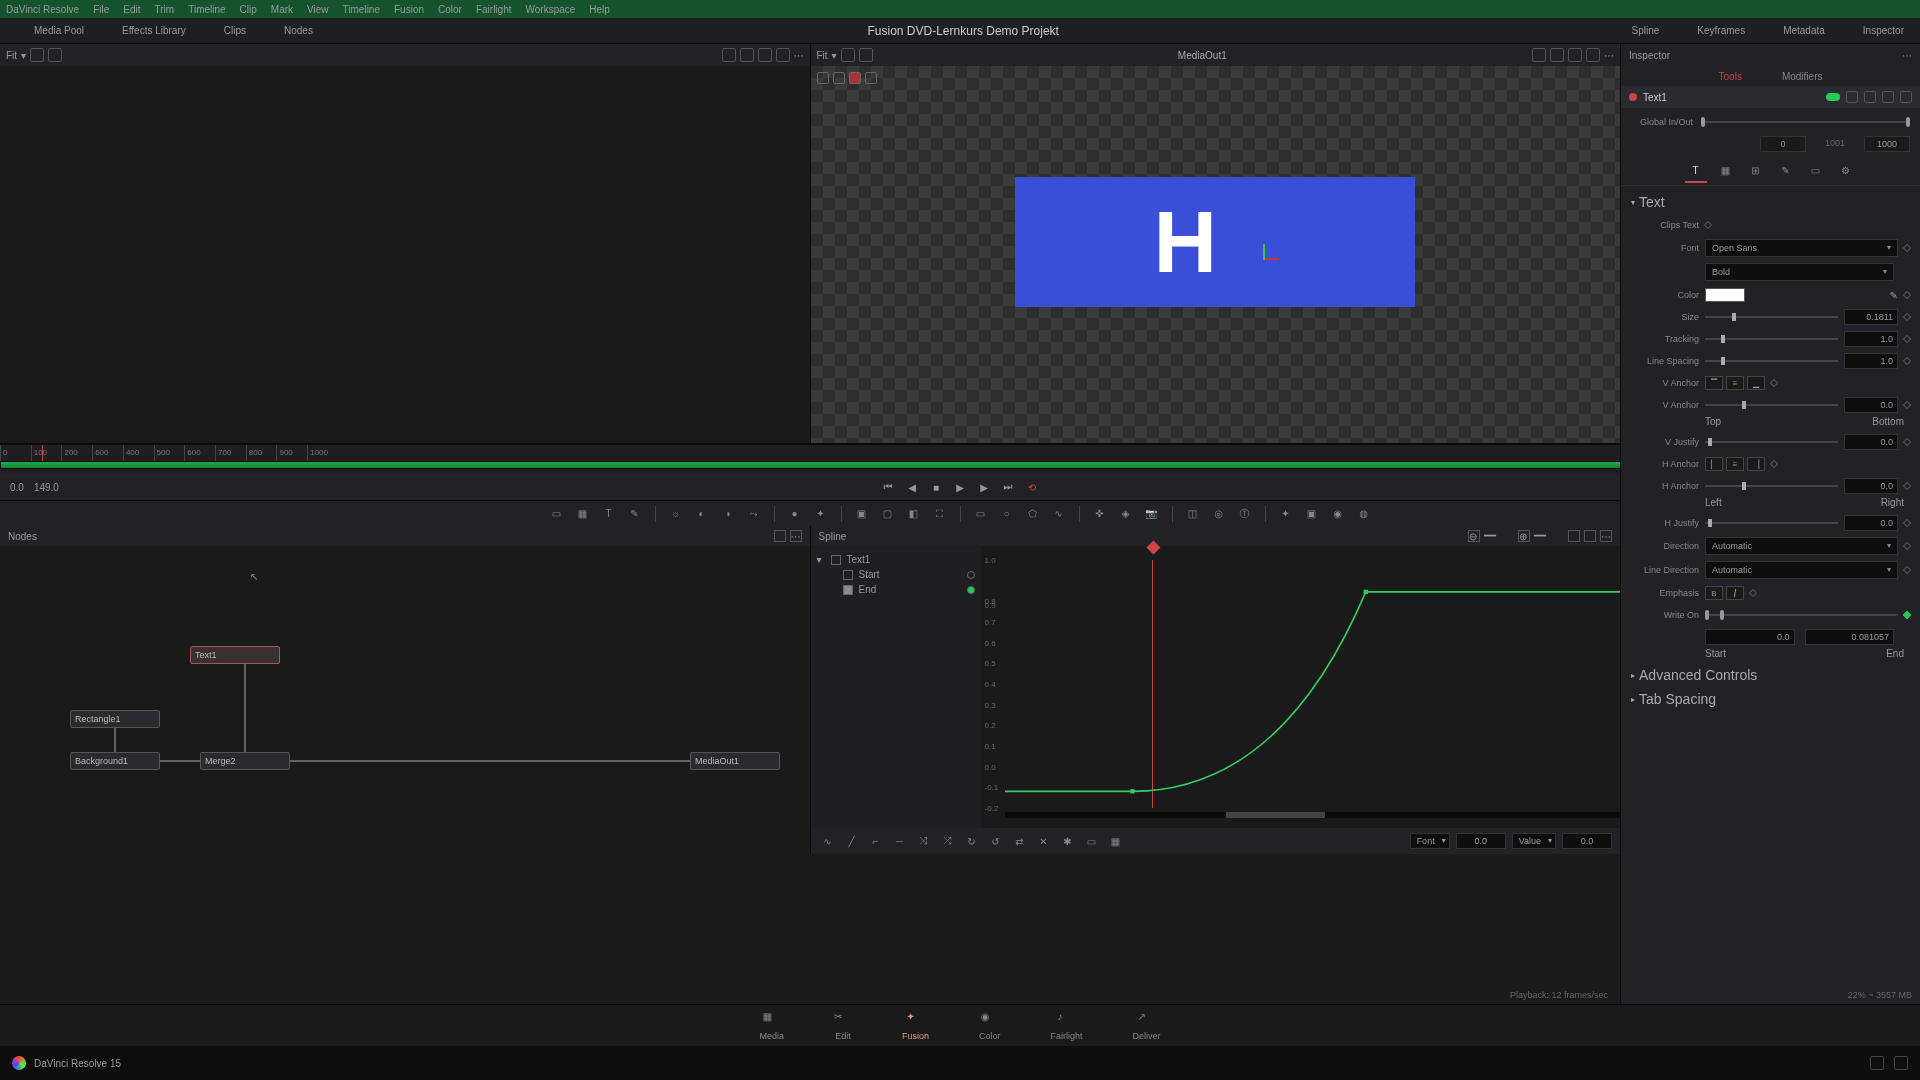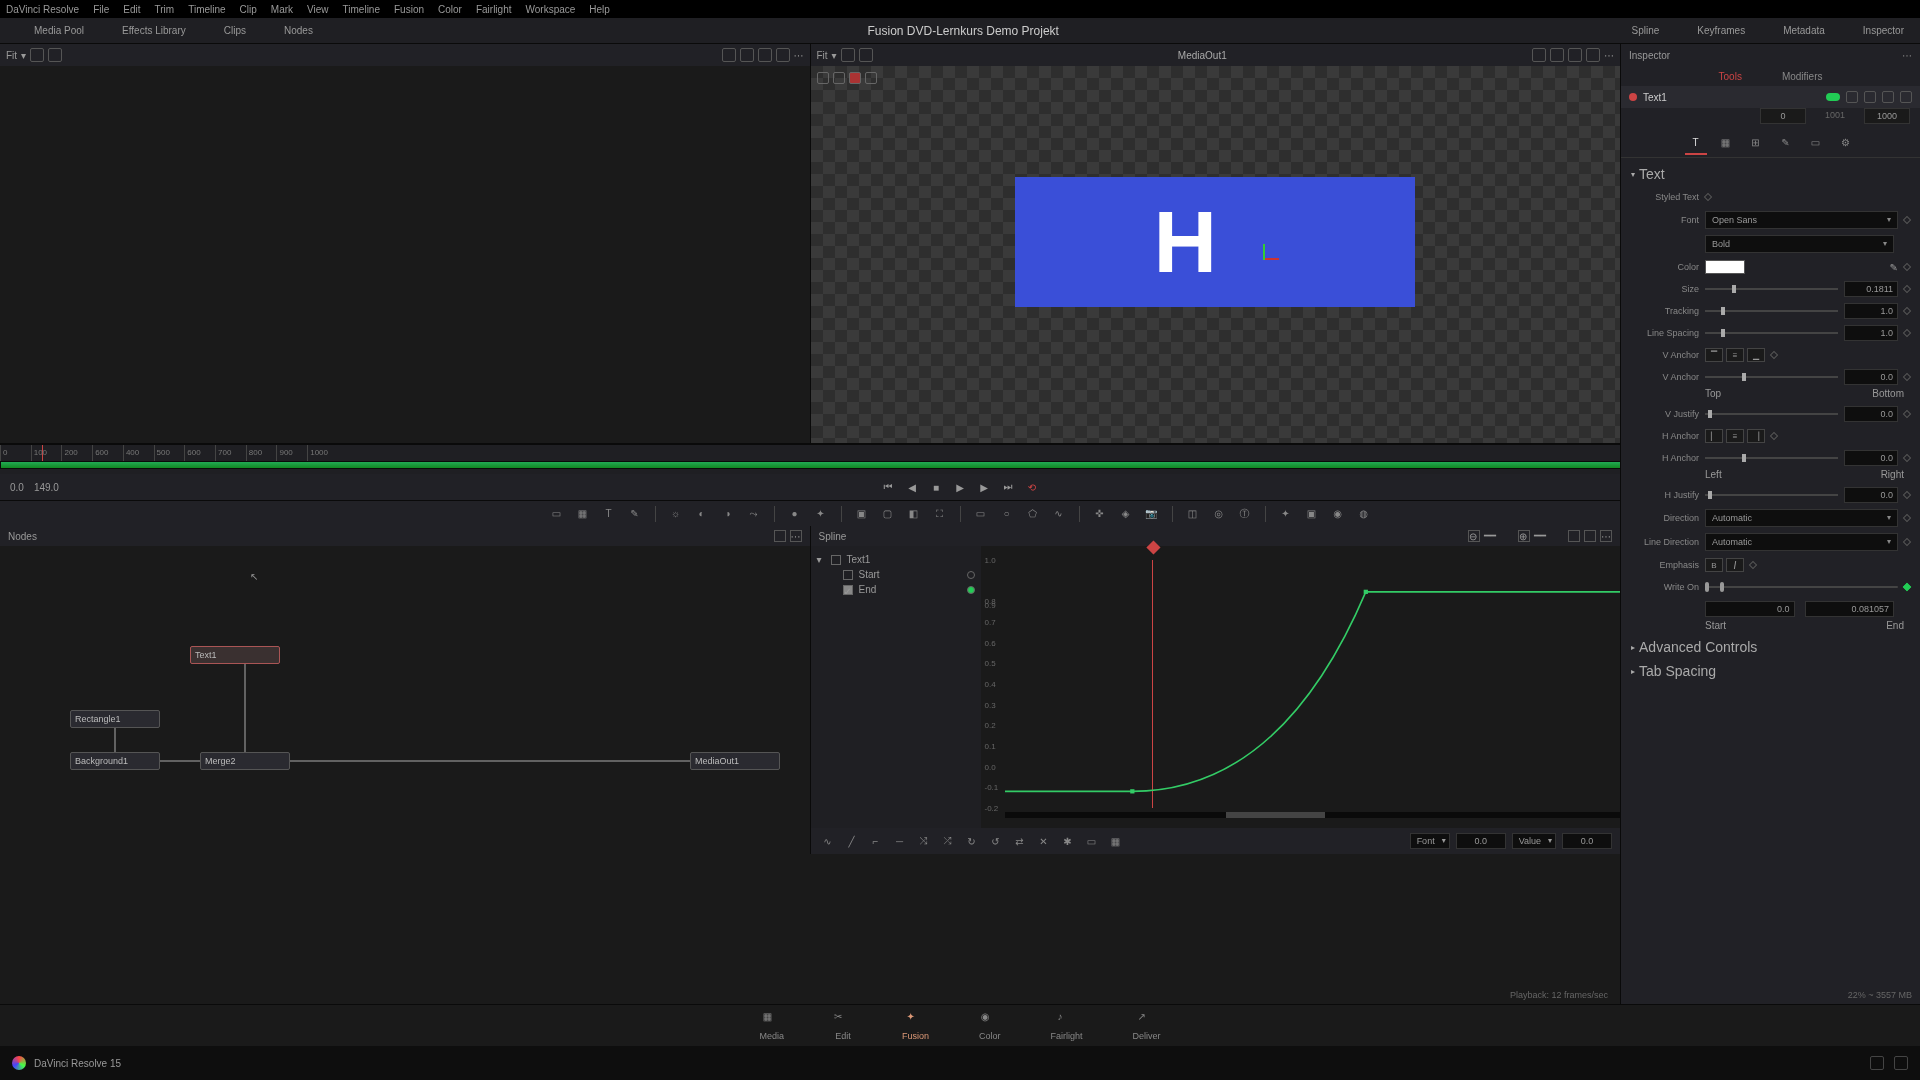--- a/index.html
+++ b/index.html
@@ -1,17 +1,17 @@
 <!DOCTYPE html>
 <html><head>
 <meta charset="utf-8">
 <style>
 *{margin:0;padding:0;box-sizing:border-box;font-family:Arial,sans-serif;font-size:10px;color:#999;-webkit-user-select:none;user-select:none}
 body{background:#1a1a1a;width:1920px;height:1080px;overflow:hidden;position:relative}
-.menubar{height:18px;background:#000000;display:flex;align-items:center;padding:0 6px;gap:14px;font-size:10px;color:#888}
+.menubar{height:18px;background:#14532d;display:flex;align-items:center;padding:0 6px;gap:14px;font-size:10px;color:#888}
 .menubar span{cursor:default}
 .topbar{height:26px;background:#1f1f23;border-bottom:1px solid #0a0a0a;display:flex;align-items:center;padding:0 8px;justify-content:space-between}
 .topbar-left,.topbar-right{display:flex;align-items:center;gap:4px}
 .topbar-center{color:#ccc;font-size:12px}
 .tb-btn{display:flex;align-items:center;gap:4px;padding:3px 8px;color:#888;cursor:pointer;border-radius:2px}
 .tb-btn.active{color:#ddd}
 .tb-ico{width:14px;height:14px;display:inline-block}
 .viewer-row{height:400px;display:flex;border-bottom:1px solid #0a0a0a}
 .viewer{flex:1;background:#1a1a1a;display:flex;flex-direction:column;position:relative}
 .viewer-hdr{height:22px;background:#212126;display:flex;align-items:center;padding:0 6px;gap:6px;justify-content:space-between}
@@ -440,38 +440,45 @@
     </div>
   <div class="insp-node">
     <span class="rd"></span>
     <span class="nm">Text1</span>
     <span class="sw"></span>
     <span class="ico"></span>
       <span class="ico"></span>
       <span class="ico"></span>
       <span class="ico"></span>
   </div>
+  <div class="insp-range">
+    <span class="lbl">Global In/Out</span>
+    <div class="range-track">
+        <div class="h" style="left:0"></div>
+        <div class="h" style="right:0"></div>
+      </div>
+  </div>
   <div class="insp-vals">
       <span class="v">0</span>
       <span class="v" style="background:none;border:none;color:#666">1001</span>
       <span class="v">1000</span>
     </div>
   <div class="insp-tooltabs">
     <span class="a">T</span>
     <span>▦</span>
     <span>⊞</span>
     <span>✎</span>
     <span>▭</span>
     <span>⚙</span>
   </div>
   <div class="insp-body">
     <div class="sect-hdr">Text</div>
 
     <div class="prop">
-        <span class="pl">Styled Text</span>
+        <span class="pl">Clips Text</span>
         <span class="kf"></span>
       </div>
 
     <div class="prop">
         <span class="pl">Font</span>
         <div class="dd">Open Sans</div>
         <span class="kf"></span>
       </div>
     <div class="prop">
         <span class="pl"></span>

